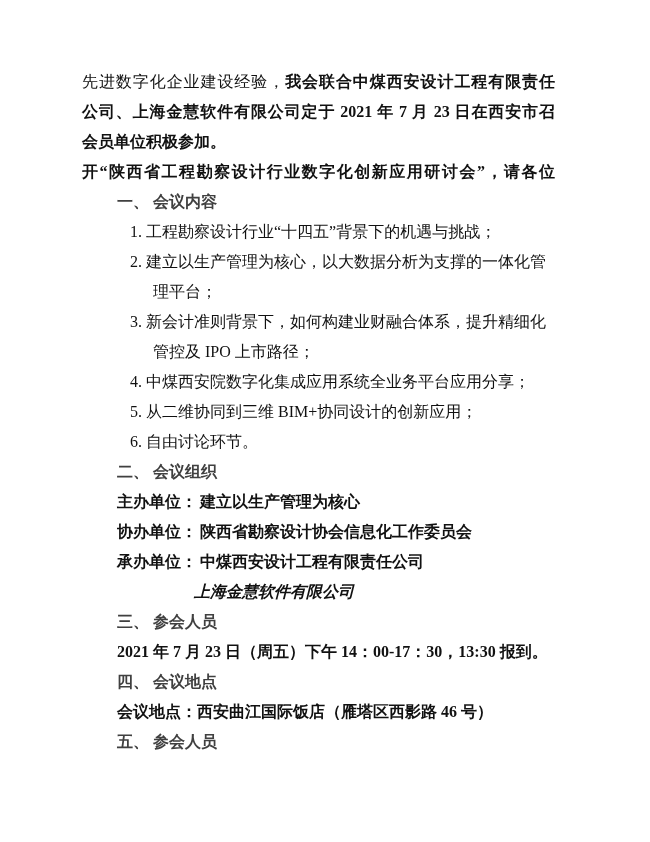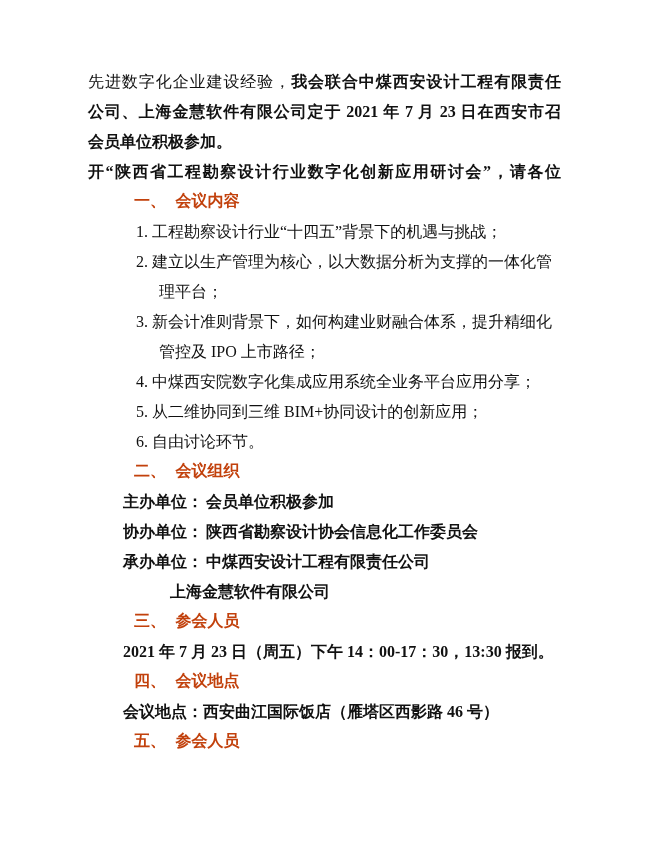--- a/index.html
+++ b/index.html
@@ -7,61 +7,62 @@
     position: relative;
     width: 650px;
     height: 842px;
     background: #ffffff;
     overflow: hidden;
     font-family: "Liberation Serif", serif;
     color: #111111;
   }
   .content {
     position: absolute;
-    left: 88px;
+    left: 82px;
     top: 67px;
     width: 473px;
   }
   .content > div { font-size: 16px; line-height: 30px; }
 
   
   .para-line { text-align: left; }
   .para-line.fill { text-align: justify; text-align-last: justify; }
   .w-bold { font-weight: 700; }
   .w-light { font-weight: 400; }
 
   
   .heading {
-    margin-left: 46px;
-    font-family: Liberation Mono, monospace;
+    margin-left: 35px;
+    font-family: Liberation Serif, serif;
     font-weight: 700;
-    color: #c2410c;
+    color: #404040;
     white-space: nowrap;
   }
 
   
   .list-item {
     margin-left: 48px;
     padding-left: 23px;
     text-indent: -23px;
     white-space: pre-line;
     font-weight: 400;
   }
 
   
   .org-row {
     margin-left: 35px;
     font-weight: 700;
     white-space: nowrap;
   }
   .org-label { display: inline-block; width: 83px; }
   .org-cont {
-    margin-left: 82px;
+    margin-left: 112px;
     font-weight: 700;
     white-space: nowrap;
+    font-style: italic;
   }
 </style>
 </head>
 <body>
 
 <div class="page">
   <div class="content">
 
     <div class="para-line fill">
       <span class="w-light">先进数字化企业建设经验，</span><span class="w-bold">我会联合中煤西安设计工程有限责任</span>
@@ -75,21 +76,21 @@
     <div class="list-item">2. 建立以生产管理为核心，以大数据分析为支撑的一体化管
 理平台；</div>
     <div class="list-item">3. 新会计准则背景下，如何构建业财融合体系，提升精细化
 管控及 IPO 上市路径；</div>
     <div class="list-item">4. 中煤西安院数字化集成应用系统全业务平台应用分享；</div>
     <div class="list-item">5. 从二维协同到三维 BIM+协同设计的创新应用；</div>
     <div class="list-item">6. 自由讨论环节。</div>
 
     <div class="heading">二、 会议组织</div>
     <div class="org-row">
-      <span class="org-label">主办单位：</span><span>会员单位积极参加</span>
+      <span class="org-label">主办单位：</span><span>建立以生产管理为核心</span>
     </div>
     <div class="org-row">
       <span class="org-label">协办单位：</span><span>陕西省勘察设计协会信息化工作委员会</span>
     </div>
     <div class="org-row">
       <span class="org-label">承办单位：</span><span>中煤西安设计工程有限责任公司</span>
     </div>
     <div class="org-cont">上海金慧软件有限公司</div>
 
     <div class="heading">三、 参会人员</div>

